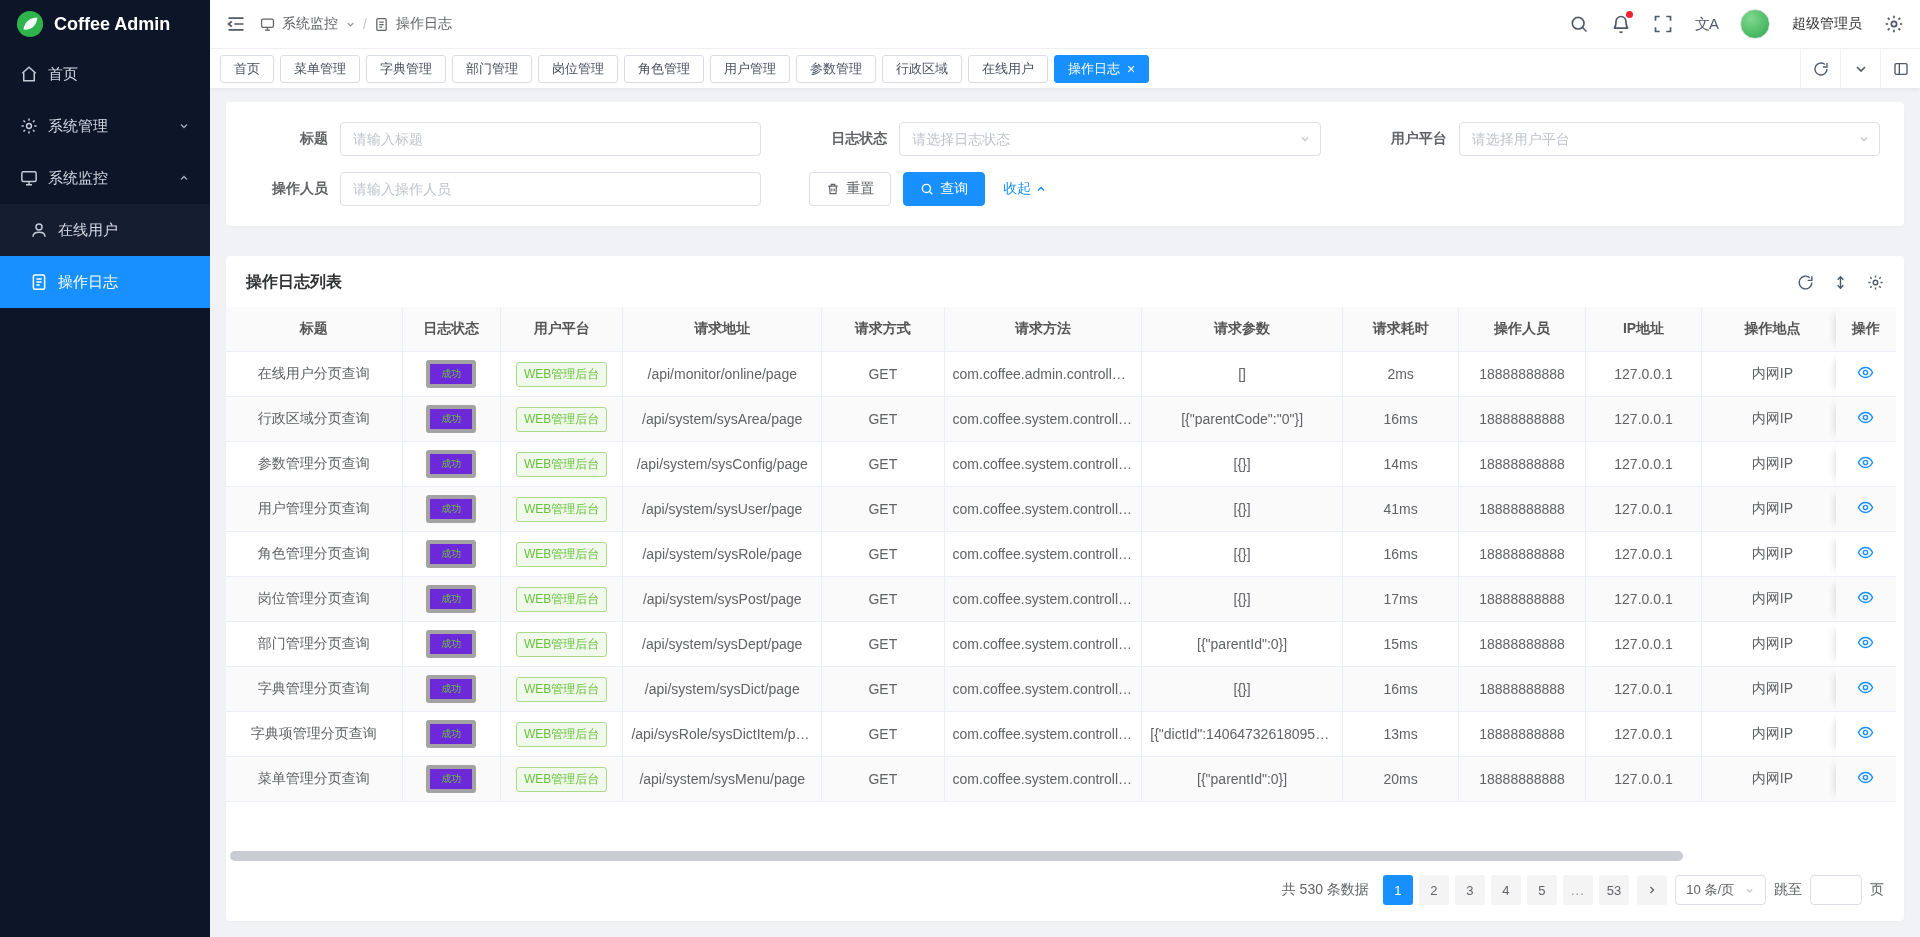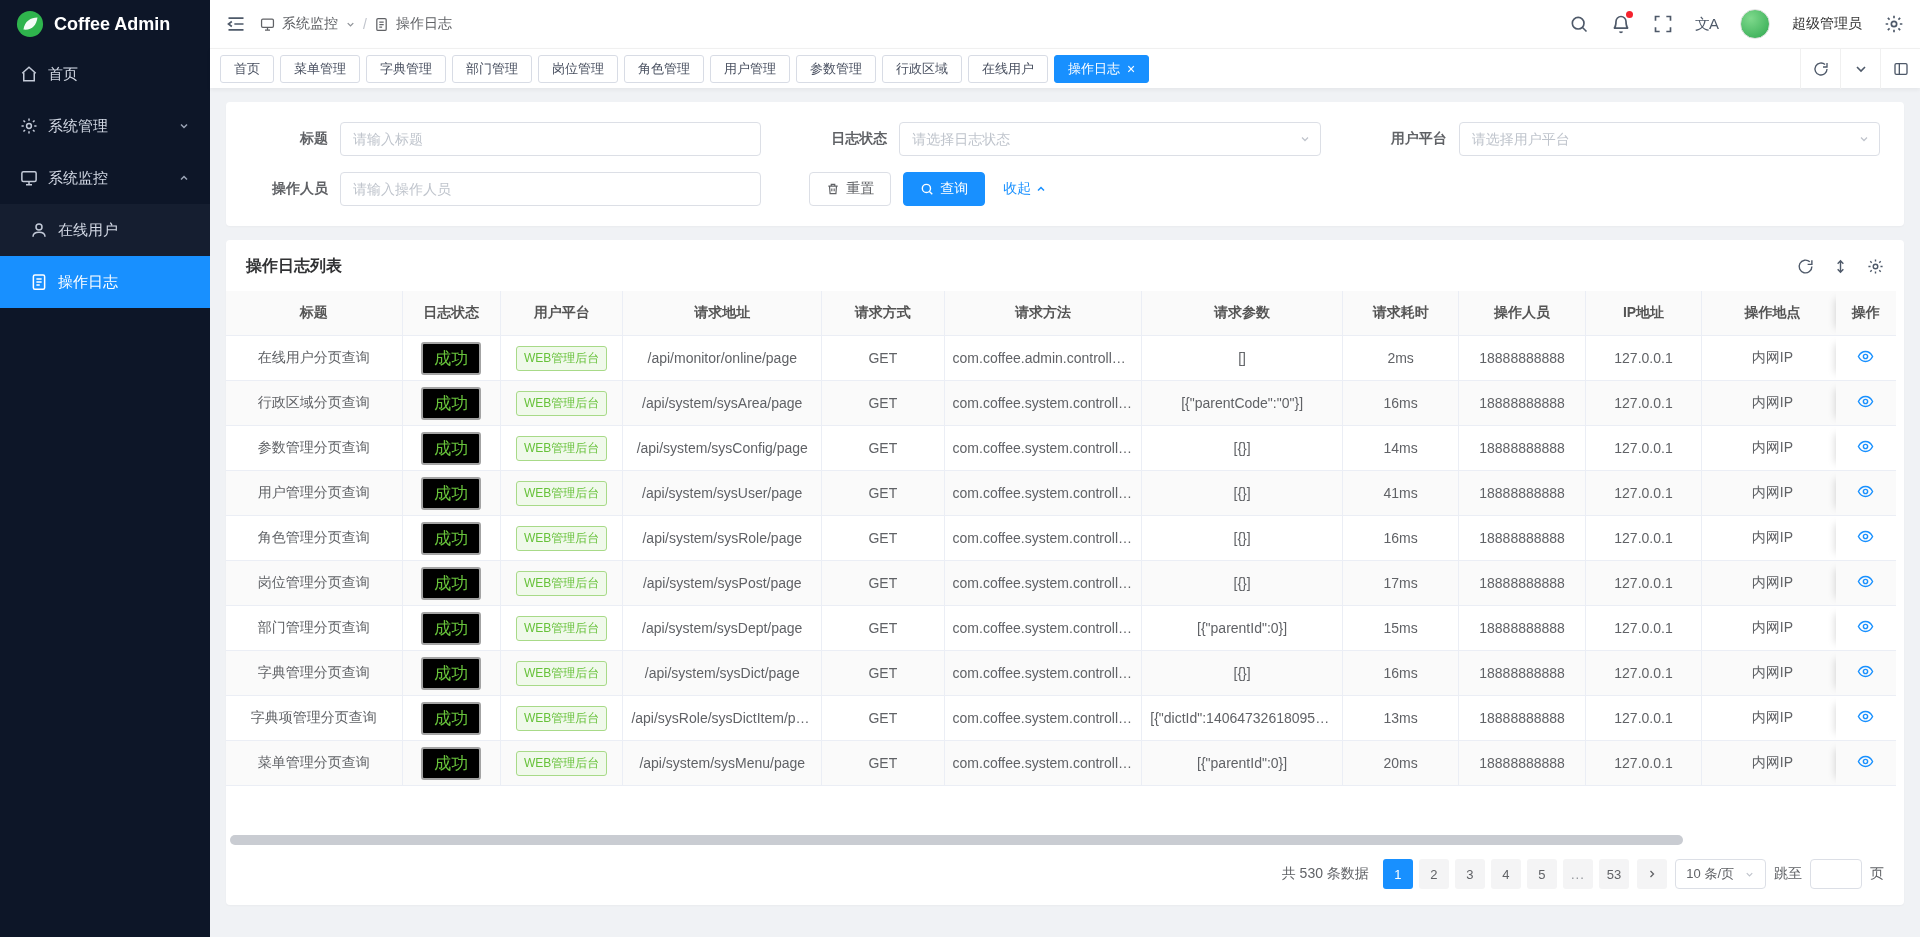--- a/index.html
+++ b/index.html
@@ -43,21 +43,21 @@
   .tabsbar { height: 40px; background: #fff; border-top: 1px solid #f0f0f0; box-shadow: 0 2px 4px rgba(0,0,0,.05); display: flex; align-items: center; padding-left: 10px; flex-shrink: 0; position: relative; z-index: 2; }
   .tabs { display: flex; align-items: center; gap: 6px; flex: 1; overflow: hidden; }
   .tab { height: 28px; display: inline-flex; align-items: center; gap: 7px; padding: 0 13px; border: 1px solid #d8dce5; background: #fff; font-size: 13px; color: #495060; cursor: pointer; border-radius: 3px; white-space: nowrap; }
   .tab.active { background: #1890ff; border-color: #1890ff; color: #fff; }
   .tab-close { font-size: 14px; line-height: 1; }
   .tab-tools { display: flex; align-items: center; }
   .tab-tool { width: 40px; height: 40px; display: flex; align-items: center; justify-content: center; border-left: 1px solid #f0f0f0; color: #4e5969; cursor: pointer; }
   .tab-tool svg { width: 16px; height: 16px; }
 
   
-  .content { flex: 1; min-height: 0; padding: 14px 16px 32px; display: flex; flex-direction: column; gap: 14px; }
+  .content { flex: 1; min-height: 0; padding: 14px 16px 16px; display: flex; flex-direction: column; gap: 30px; }
   .card { background: #fff; border-radius: 4px; box-shadow: 0 1px 2px rgba(0,0,0,.03); }
 
   .filter-card { padding: 20px 24px; flex-shrink: 0; }
   .filter-grid { display: grid; grid-template-columns: 1fr 1fr 1fr; column-gap: 48px; row-gap: 16px; }
   .f-item { display: flex; align-items: center; gap: 12px; }
   .f-label { width: 78px; text-align: right; color: #606266; font-size: 14px; font-weight: 600; flex-shrink: 0; }
   .f-control { position: relative; flex: 1; }
   .f-input { width: 100%; height: 34px; border: 1px solid #dcdfe6; border-radius: 4px; padding: 0 12px; font-size: 14px; color: #333; background: #fff; outline: none; }
   .f-input::placeholder { color: #bfc4cc; }
   .sel-chev { position: absolute; right: 10px; top: 50%; transform: translateY(-50%); width: 12px; height: 12px; color: #c0c4cc; pointer-events: none; }
@@ -75,21 +75,21 @@
   .card-tools { margin-left: auto; display: flex; align-items: center; gap: 18px; color: #4e5969; }
   .card-tools .tool { width: 17px; height: 17px; cursor: pointer; }
 
   .table-wrap { flex: 1; min-height: 0; overflow: hidden; }
   table { border-collapse: separate; border-spacing: 0; table-layout: fixed; width: 100%; font-size: 14px; }
   th, td { height: 45px; text-align: center; border-bottom: 1px solid #ebeef5; border-right: 1px solid #ebeef5; padding: 0 8px; overflow: hidden; text-overflow: ellipsis; white-space: nowrap; color: #606266; }
   th { background: #fafafa; color: #555; font-weight: bold; }
   tbody tr:nth-child(odd) td { background: #fff; }
   tbody tr:nth-child(even) td { background: #fafafa; }
   th.op, td.op { position: sticky; right: 8px; box-shadow: -8px 0 8px -8px rgba(0,0,0,.18); border-right: none; }
-  .tag-status { display: inline-block; padding: 3px 11px; font-size: 17px; color: #67c23a; background: #000000; border: 2px solid #a3a3a3; border-radius: 3px; }
+  .tag-status { display: inline-block; padding: 3px 11px; font-size: 10px; color: #67c23a; background: #6d28d9; border: 4px solid #a3a3a3; border-radius: 3px; }
   .tag-platform { display: inline-block; padding: 3px 7px; font-size: 12px; color: #67c23a; background: #f0f9eb; border: 1px solid #a8da88; border-radius: 3px; }
   .view-btn { display: inline-flex; color: #1890ff; cursor: pointer; }
   .view-btn svg { width: 17px; height: 17px; }
 
   .hscroll { height: 10px; margin: 4px 4px 2px; position: relative; flex-shrink: 0; }
   .hscroll .thumb { position: absolute; left: 0; top: 0; height: 10px; width: 87%; background: #c9ccd2; border-radius: 5px; }
 
   
   .pagination { display: flex; align-items: center; justify-content: flex-end; gap: 8px; padding: 12px 20px 16px; color: #606266; font-size: 14px; flex-shrink: 0; }
   .total { margin-right: 6px; }

